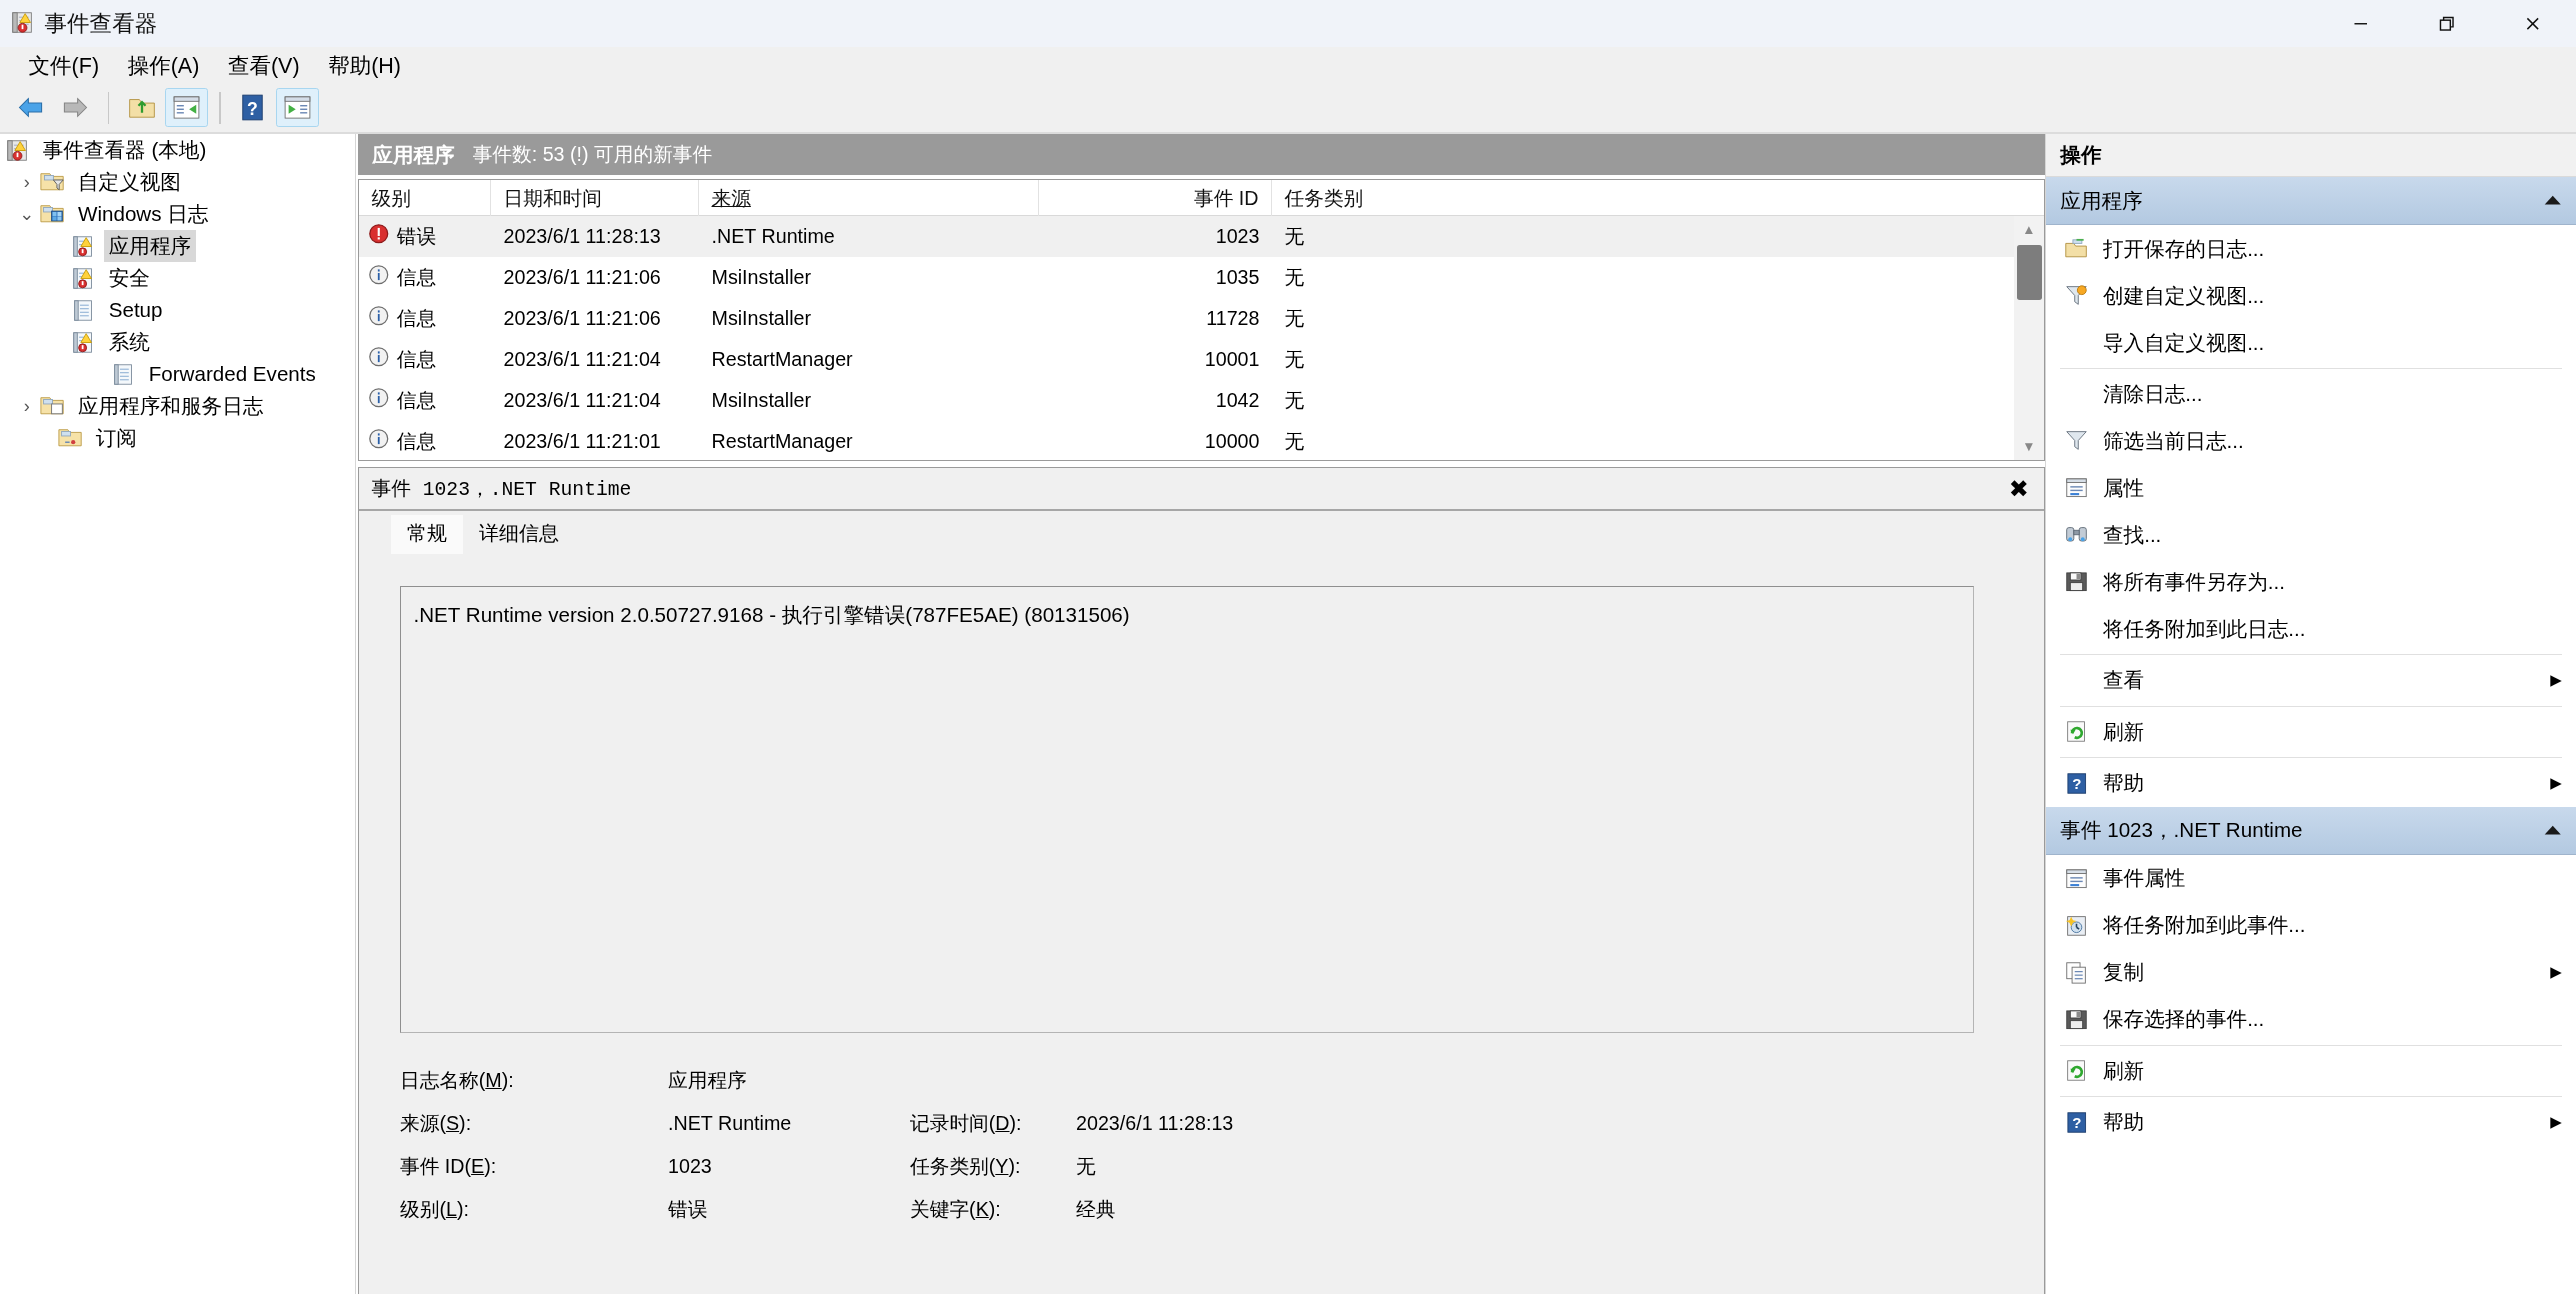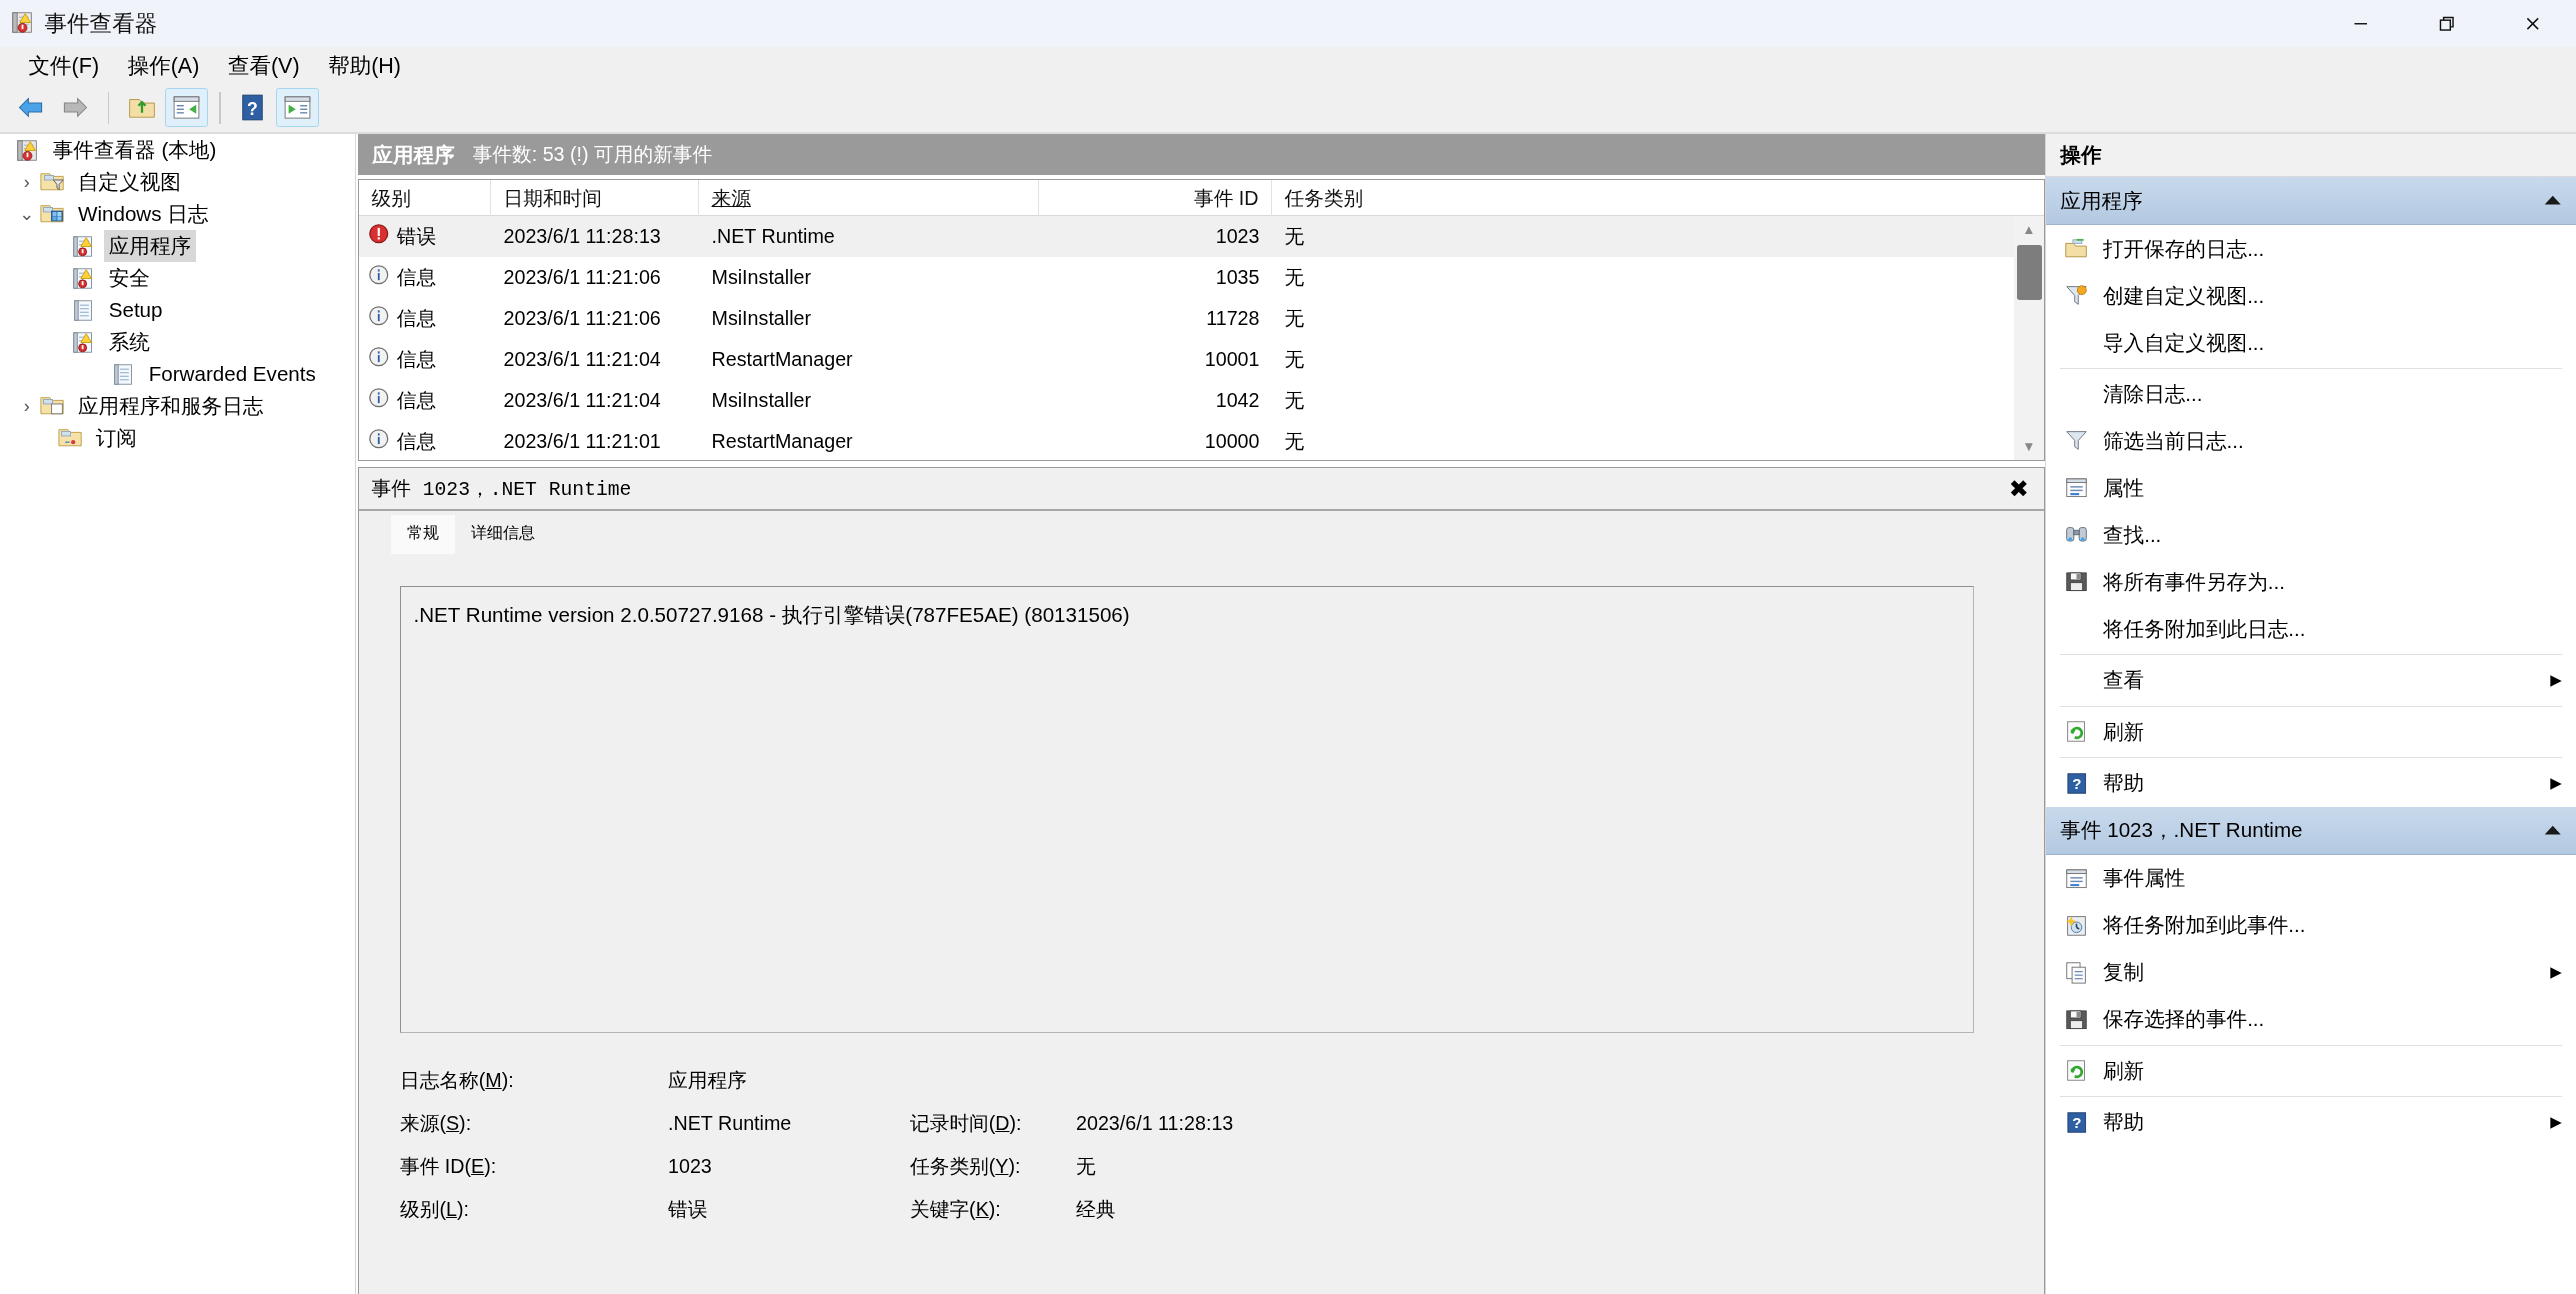--- a/index.html
+++ b/index.html
@@ -100,21 +100,21 @@
   }
   .detail-title {
     height:43px; display:flex; align-items:center; padding:0 7.2px 0 12.5px;
     background:#f0f0f0; border-bottom:2.7px solid #a6a6a6;
   }
   .detail-title .dt-text { font-family:"Liberation Mono","DejaVu Sans Mono",monospace; font-size:19.7px; color:#000; flex:1; }
   .detail-title .dt-close { width:36px; height:36px; display:flex; align-items:center; justify-content:center; font-size:24px; font-weight:bold;}
 
   .tabs { display:flex; height:43px; padding-left:32px; background:#f0f0f0; align-items:flex-end; }
   .tab {
-    font-size:16px; color:#000; padding:7.2px 16px 9px 16px; height:39px;
+    font-size:20px; color:#000; padding:7.2px 16px 9px 16px; height:39px;
     display:flex; align-items:center;
   }
   .tab.active { background:#fafafa; }
 
   .msgbox {
     position:absolute; left:41px; top:118px; right:70px; height:447px;
     background:#f0f0f0; border:1.8px solid #b4b4b4; border-top-color:#8f8f8f; border-left-color:#8f8f8f;
     padding:14.3px 12.5px; font-size:20.6px; color:#000;
   }
 
@@ -235,21 +235,21 @@
         <line x1="18" y1="15" x2="26" y2="15" stroke="#6b88b5" stroke-width="1.6"></line>
         <line x1="18" y1="19" x2="26" y2="19" stroke="#6b88b5" stroke-width="1.6"></line>
       </svg>
     </div>
   </div>
   <div class="toolbar-bottom-line"></div>
 
   <div class="content">
 
     <div class="tree-pane">
-      <div class="tnode" style="padding-left:14px">
+      <div class="tnode" style="padding-left:4px">
         <span class="ic">
           <svg width="23" height="23" viewBox="0 0 26 26">
             <rect x="2" y="2" width="21" height="22" fill="#e8e8e8" stroke="#7a7a7a"></rect>
             <rect x="2" y="2" width="5" height="22" fill="#b9b9b9" stroke="#7a7a7a"></rect>
             <line x1="9" y1="7" x2="20" y2="7" stroke="#9aa6c0"></line>
               <line x1="9" y1="11" x2="20" y2="11" stroke="#9aa6c0"></line>
             <polygon points="16,3 22,13 10,13" fill="#ffd23c" stroke="#c99a00"></polygon>
             <circle cx="13" cy="19" r="5" fill="#d93030" stroke="#8d1a1a"></circle>
             <rect x="12" y="15.5" width="2" height="5" fill="#fff"></rect>
           </svg>

